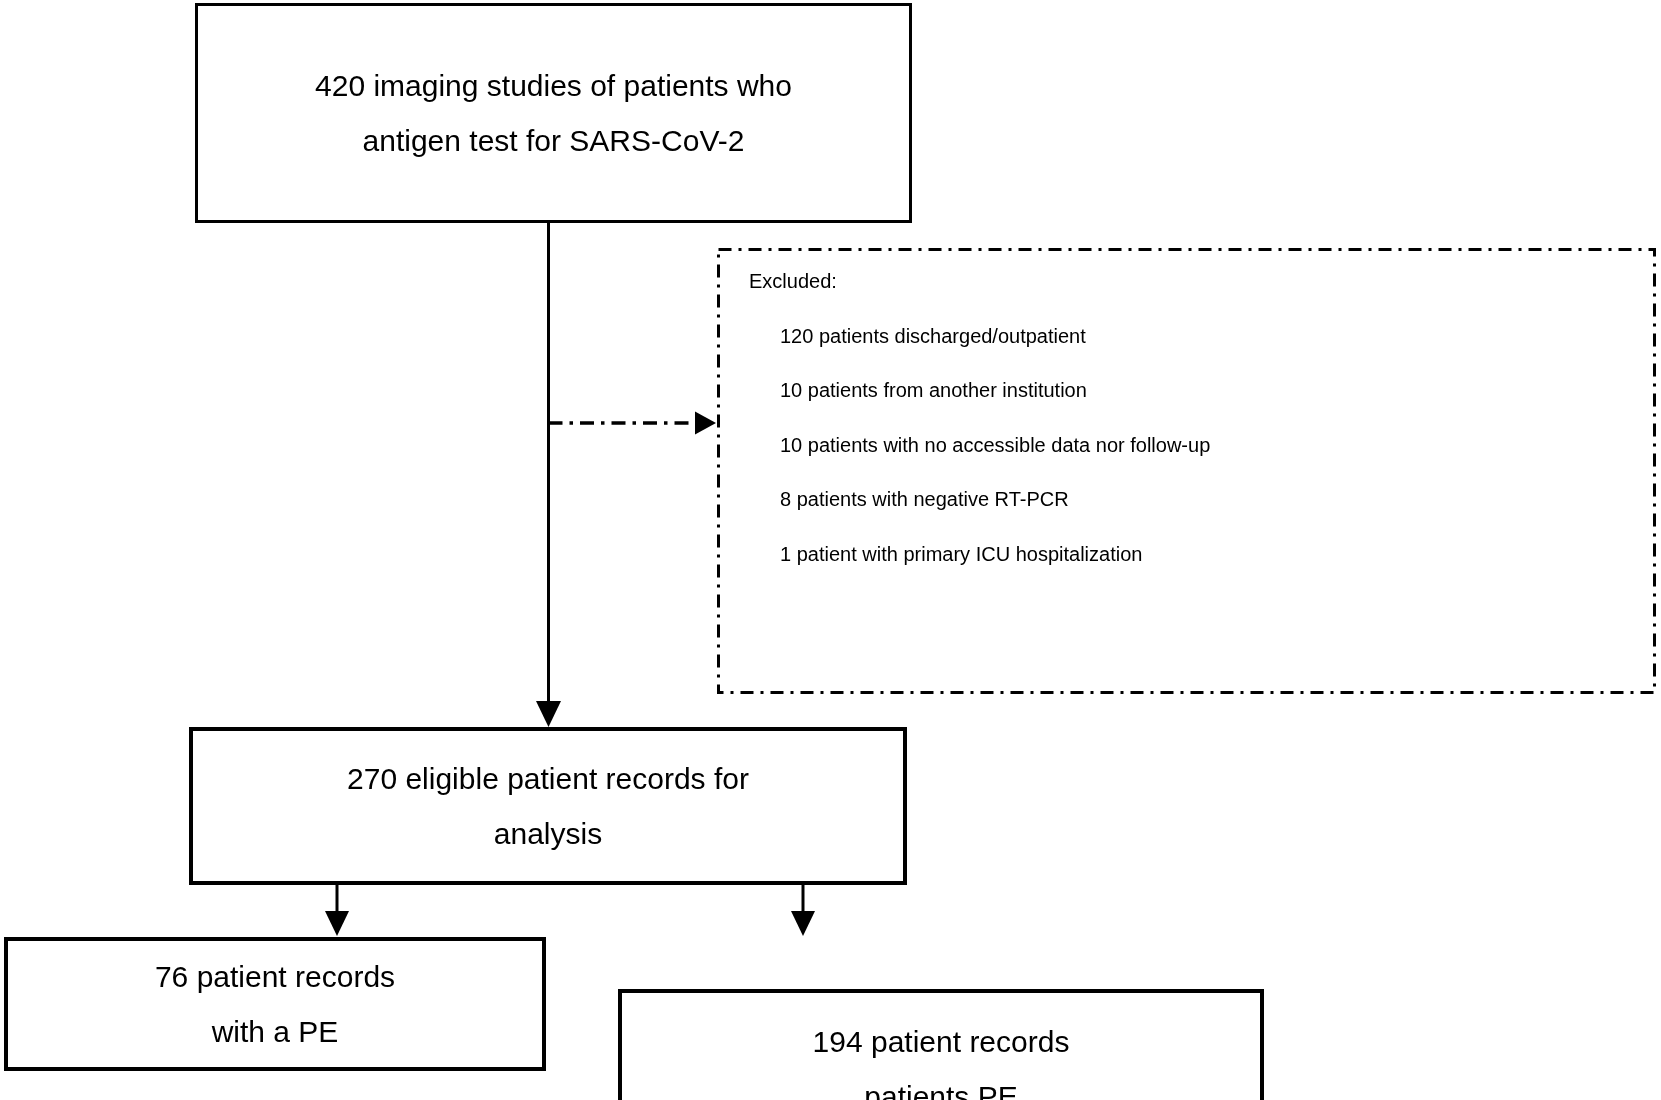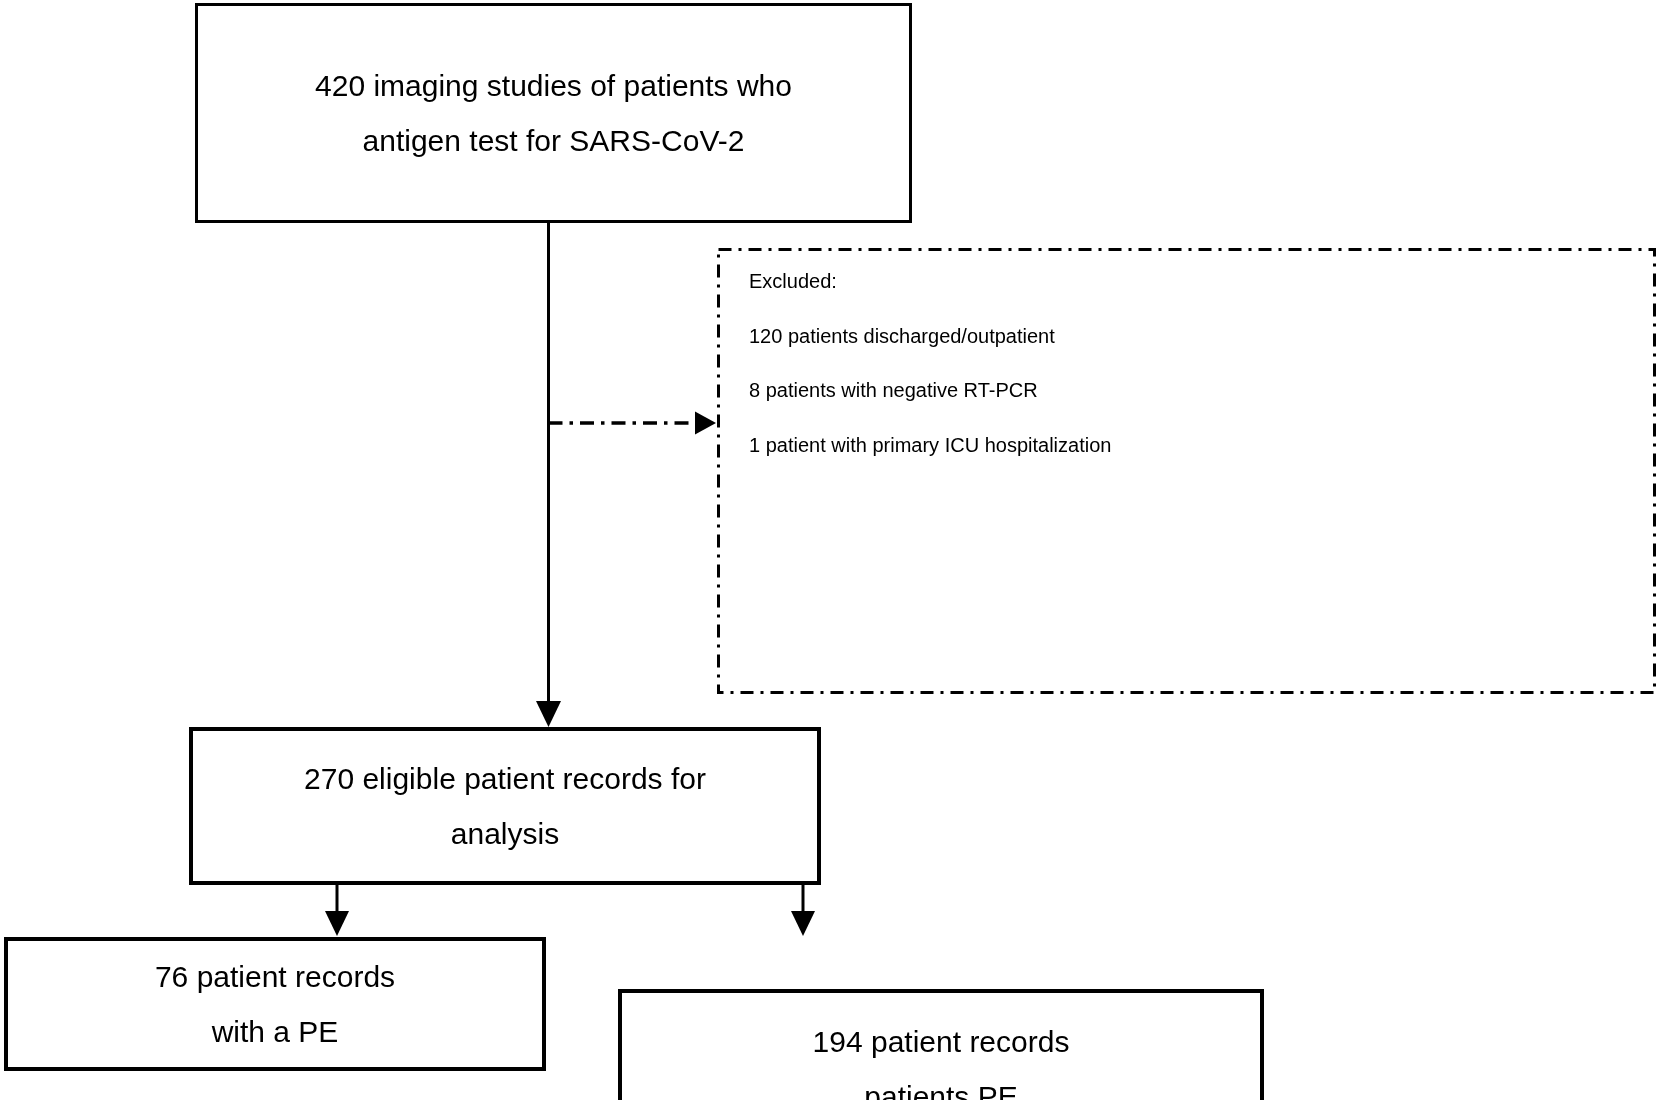--- a/index.html
+++ b/index.html
@@ -32,33 +32,33 @@
     background: #ffffff;
     display: flex;
     flex-direction: column;
     justify-content: center;
     align-items: center;
     text-align: left;
     font-size: 30px;
     line-height: 55px;
   }
   .box-top    { left: 195px; top: 3px;   width: 717px; height: 220px; }
-  .box-middle { left: 189px; top: 727px; width: 632px; height: 158px; border-width: 4px; }
+  .box-middle { left: 189px; top: 727px; width: 718px; height: 158px; border-width: 4px; }
   .box-left   { left: 4px;   top: 937px; width: 542px; height: 134px; border-width: 4px; }
   .box-right  { left: 618px; top: 989px; width: 646px; height: 160px; border-width: 4px; }
   .excluded-content {
     position: absolute;
     left: 749px;
     top: 254px;
     width: 890px;
     font-size: 20px;
     line-height: 54.5px;
     text-align: left;
   }
-  .excl-item { }
+  .excl-item { margin-left: 31px; }
 </style>
 </head>
 <body>
 
 <div class="canvas">
 
   <svg class="connectors" viewBox="0 0 1661 1100" xmlns="http://www.w3.org/2000/svg">
 
     <line x1="548.5" y1="223" x2="548.5" y2="704" stroke="#000000" stroke-width="3"></line>
     <polygon points="536,701 561,701 548.5,727" fill="#000000"></polygon>
@@ -76,20 +76,22 @@
   </svg>
 
   <div class="box box-top">
     <div>420 imaging studies of patients who</div>
     <div>antigen test for SARS-CoV-2</div>
   </div>
 
   <div class="excluded-content">
     <div class="excl-title">Excluded:</div>
     <div class="excl-item">120 patients discharged/outpatient</div>
+    <div class="excl-item">10 patients from another institution</div>
+    <div class="excl-item">10 patients with no accessible data nor follow-up</div>
     <div class="excl-item">8 patients with negative RT-PCR</div>
     <div class="excl-item">1 patient with primary ICU hospitalization</div>
   </div>
 
   <div class="box box-middle">
     <div>270 eligible patient records for</div>
     <div>analysis</div>
   </div>
 
   <div class="box box-left">

